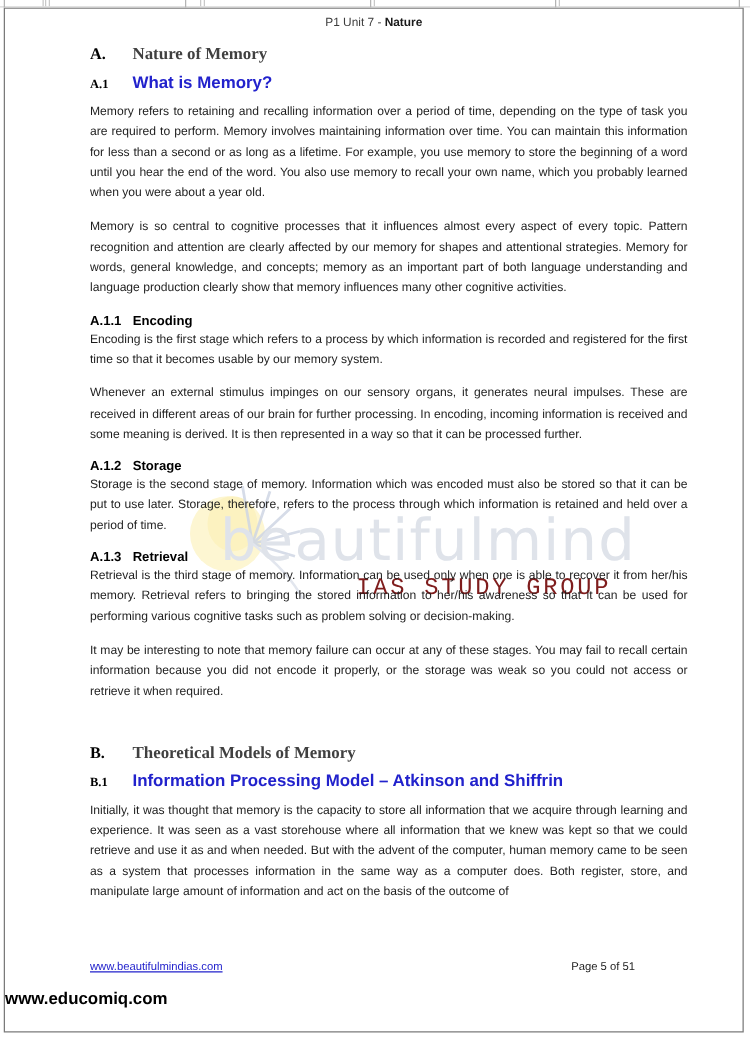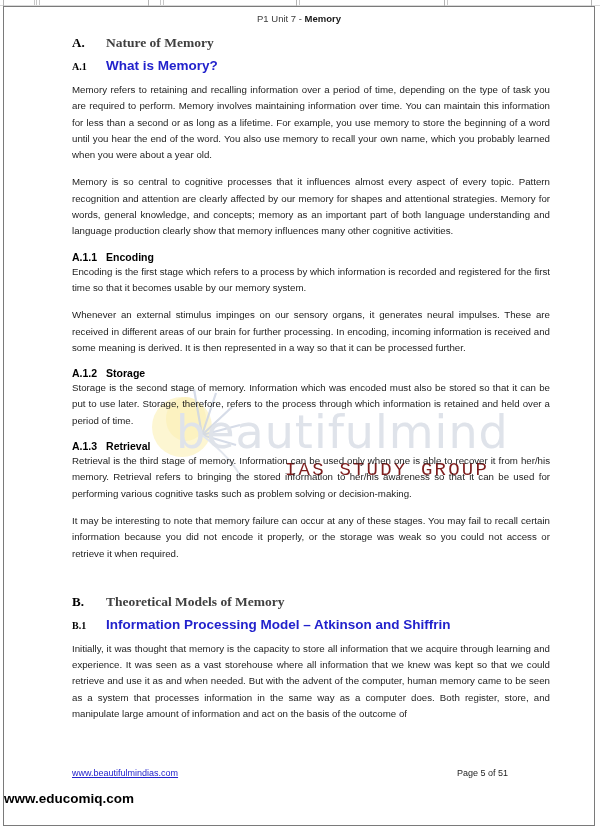--- a/index.html
+++ b/index.html
@@ -238,21 +238,21 @@
         <line x1="112" y1="66" x2="78" y2="56"></line>
       </g>
       <path d="M78 56 C 96 70, 110 84, 118 100" stroke="#e2e6ee" stroke-width="2" fill="none"></path>
     </svg>
     <div class="wm-word">beautifulmind</div>
     <div class="wm-sub">IAS STUDY GROUP</div>
   </div>
 
   <div class="content">
 
-    <div class="running-head"><span>P1 Unit 7 - </span><b>Memory</b></div>
+    <div class="running-head"><span>P1 Unit 7 - </span><b>Nature</b></div>
 
     <div class="body-col">
 
       <div class="h1row">
         <span class="num">A.</span>
         <span class="ttl">Nature of Memory</span>
       </div>
 
       <div class="h2row">
         <span class="num">A.1</span>

